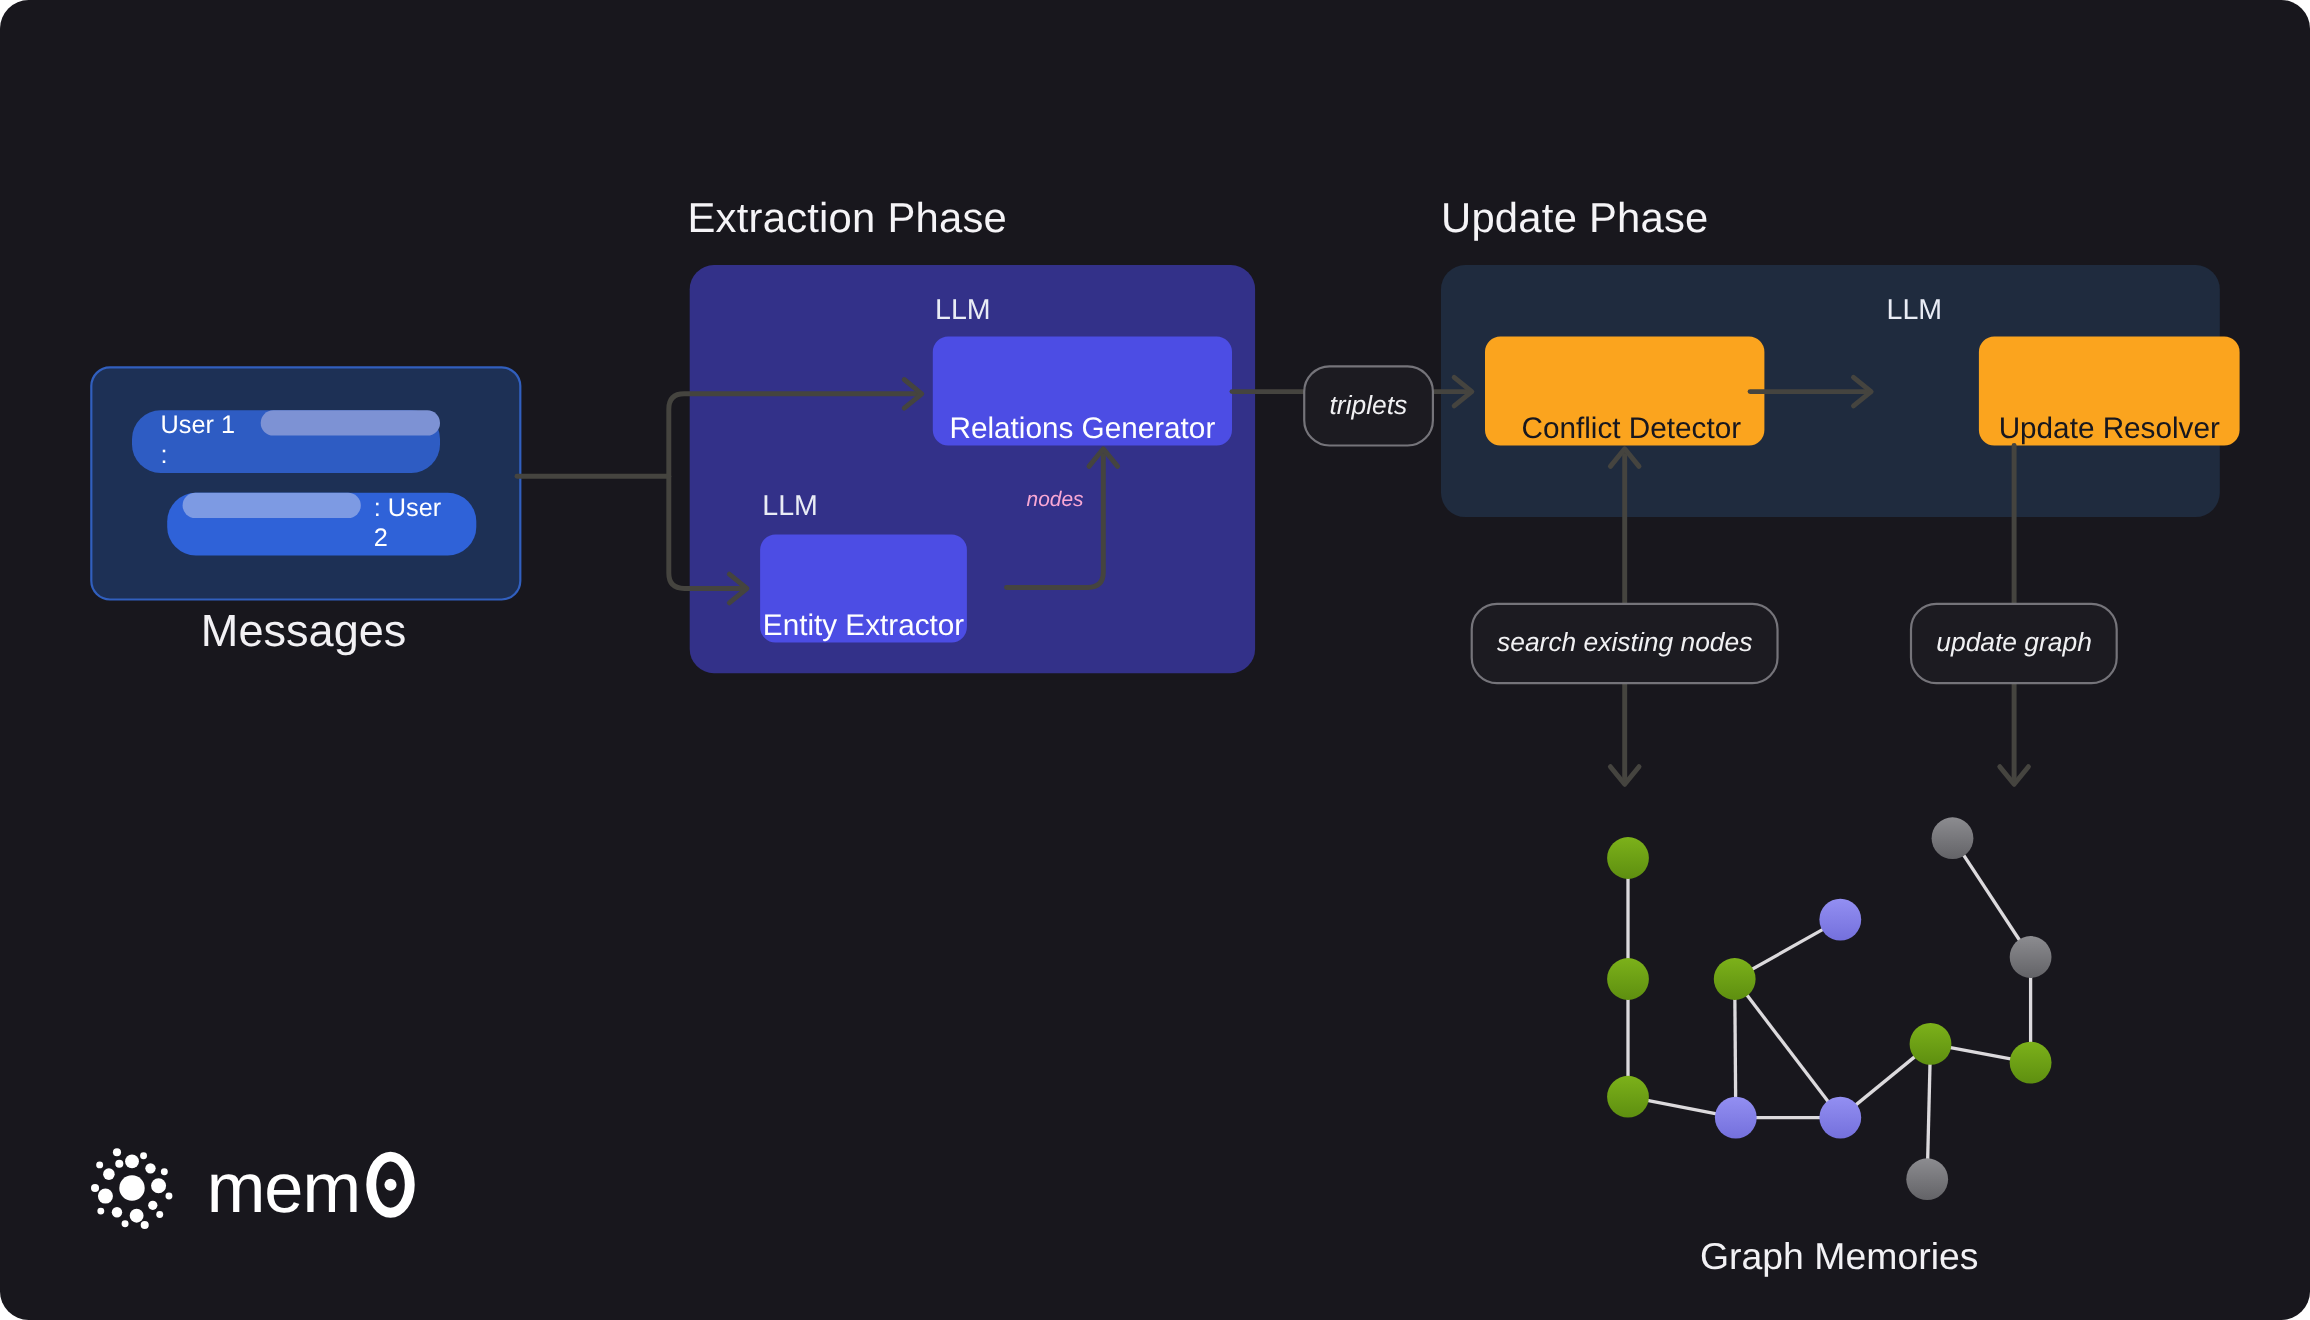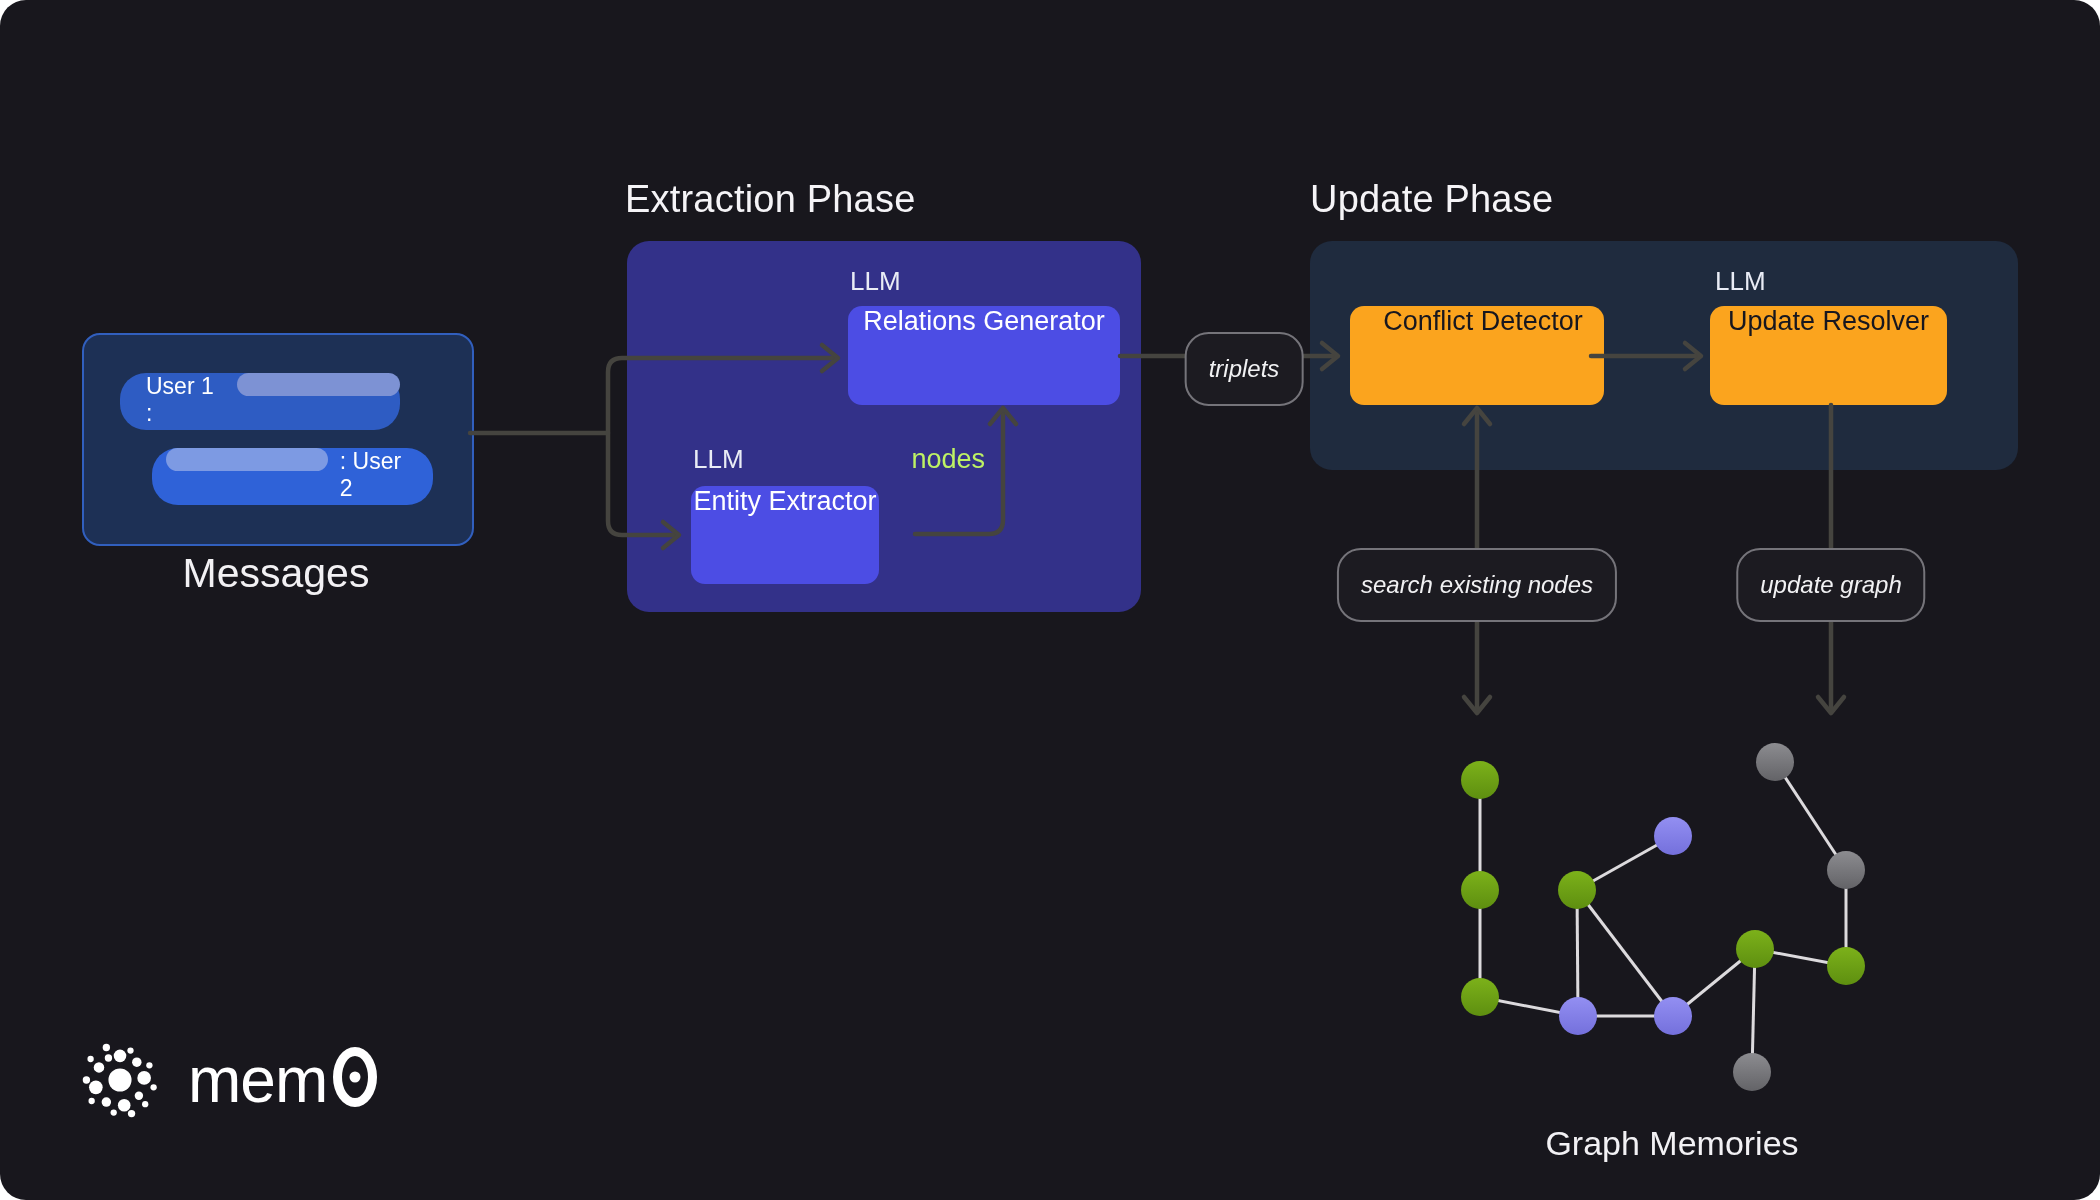--- a/index.html
+++ b/index.html
@@ -18,31 +18,31 @@
     --edge:#dcdadd;
     --text:#f5f4f7;
   }
   html,body{margin:0;padding:0;background:#ffffff;}
   body{font-family:"Liberation Sans", sans-serif;}
   #canvas{position:relative;width:2100px;height:1200px;background:var(--bg);
           border-radius:26px;overflow:hidden;}
   .abs{position:absolute;}
   .phase-title{font-size:38px;font-weight:500;color:var(--text);letter-spacing:.2px;}
   .llm-label{font-size:26px;color:#e9ecf5;}
-  .proc-box{display:flex;align-items:flex-start;justify-content:center;border-radius:14px;
+  .proc-box{display:flex;align-items:flex-end;justify-content:center;border-radius:14px;
             font-size:27px;}
   .indigo{background:var(--llm-box);color:#ffffff;}
   .orange{background:var(--orange);color:#17171f;}
   .container-box{border-radius:22px;}
   .caption{font-size:41px;color:#f2f1f4;text-align:center;}
   .pill{display:flex;align-items:center;justify-content:center;height:44px;
         padding:13px 22px;border-radius:24px;background:var(--pill-bg);
         border:2.5px solid var(--pill-border);color:#f1f1f3;font-size:24px;
         font-style:italic;white-space:nowrap;transform:translateX(-50%);}
-  .italic-note{font-size:27px;color:#bef264;}
+  .italic-note{font-size:19px;font-style:italic;color:#f9a8d4;}
   svg{display:block;}
   .layer-arrows{pointer-events:none;z-index:5;}
   .layer-boxes{z-index:2;}
   .layer-labels{z-index:8;}
   
   .bubble{display:flex;align-items:flex-start;border-radius:26px;height:57px;
           color:#fff;font-size:23px;}
   .bubble .tube{height:23px;border-radius:12px;}
   
   #logo{display:flex;align-items:center;gap:26px;}
@@ -91,21 +91,21 @@
 
   <div class="abs phase-title layer-labels" style="left:1310px;top:178px;">Update Phase</div>
 
   <div class="abs container-box layer-boxes" style="left:1310px;top:241px;width:708px;height:229px;background:var(--upd-container);"></div>
 
   <div class="abs proc-box orange layer-boxes" style="left:1350px;top:306px;width:242px;height:99px;z-index:3;padding-left:12px;">
     <span>Conflict Detector</span>
   </div>
 
   <div class="abs llm-label layer-labels" style="left:1715px;top:266px;">LLM</div>
-  <div class="abs proc-box orange layer-boxes" style="left:1710px;top:306px;width:237px;height:99px;z-index:3;">
+  <div class="abs proc-box orange layer-boxes" style="left:1799px;top:306px;width:237px;height:99px;z-index:3;">
     <span>Update Resolver</span>
   </div>
 
   <svg class="abs layer-arrows" style="left:0;top:0;" width="2100" height="1200" viewBox="0 0 2100 1200" fill="none" stroke="var(--arrow)" stroke-width="4.5" stroke-linecap="round" stroke-linejoin="round">
 
     <path d="M470 433 L608 433"></path>
     <path d="M836 358 L622 358 Q608 358 608 372 L608 521 Q608 535 622 535 L677 535"></path>
     <path d="M822 345 L838 358 L822 371"></path>
     <path d="M663 522 L679 535 L663 548"></path>
 

